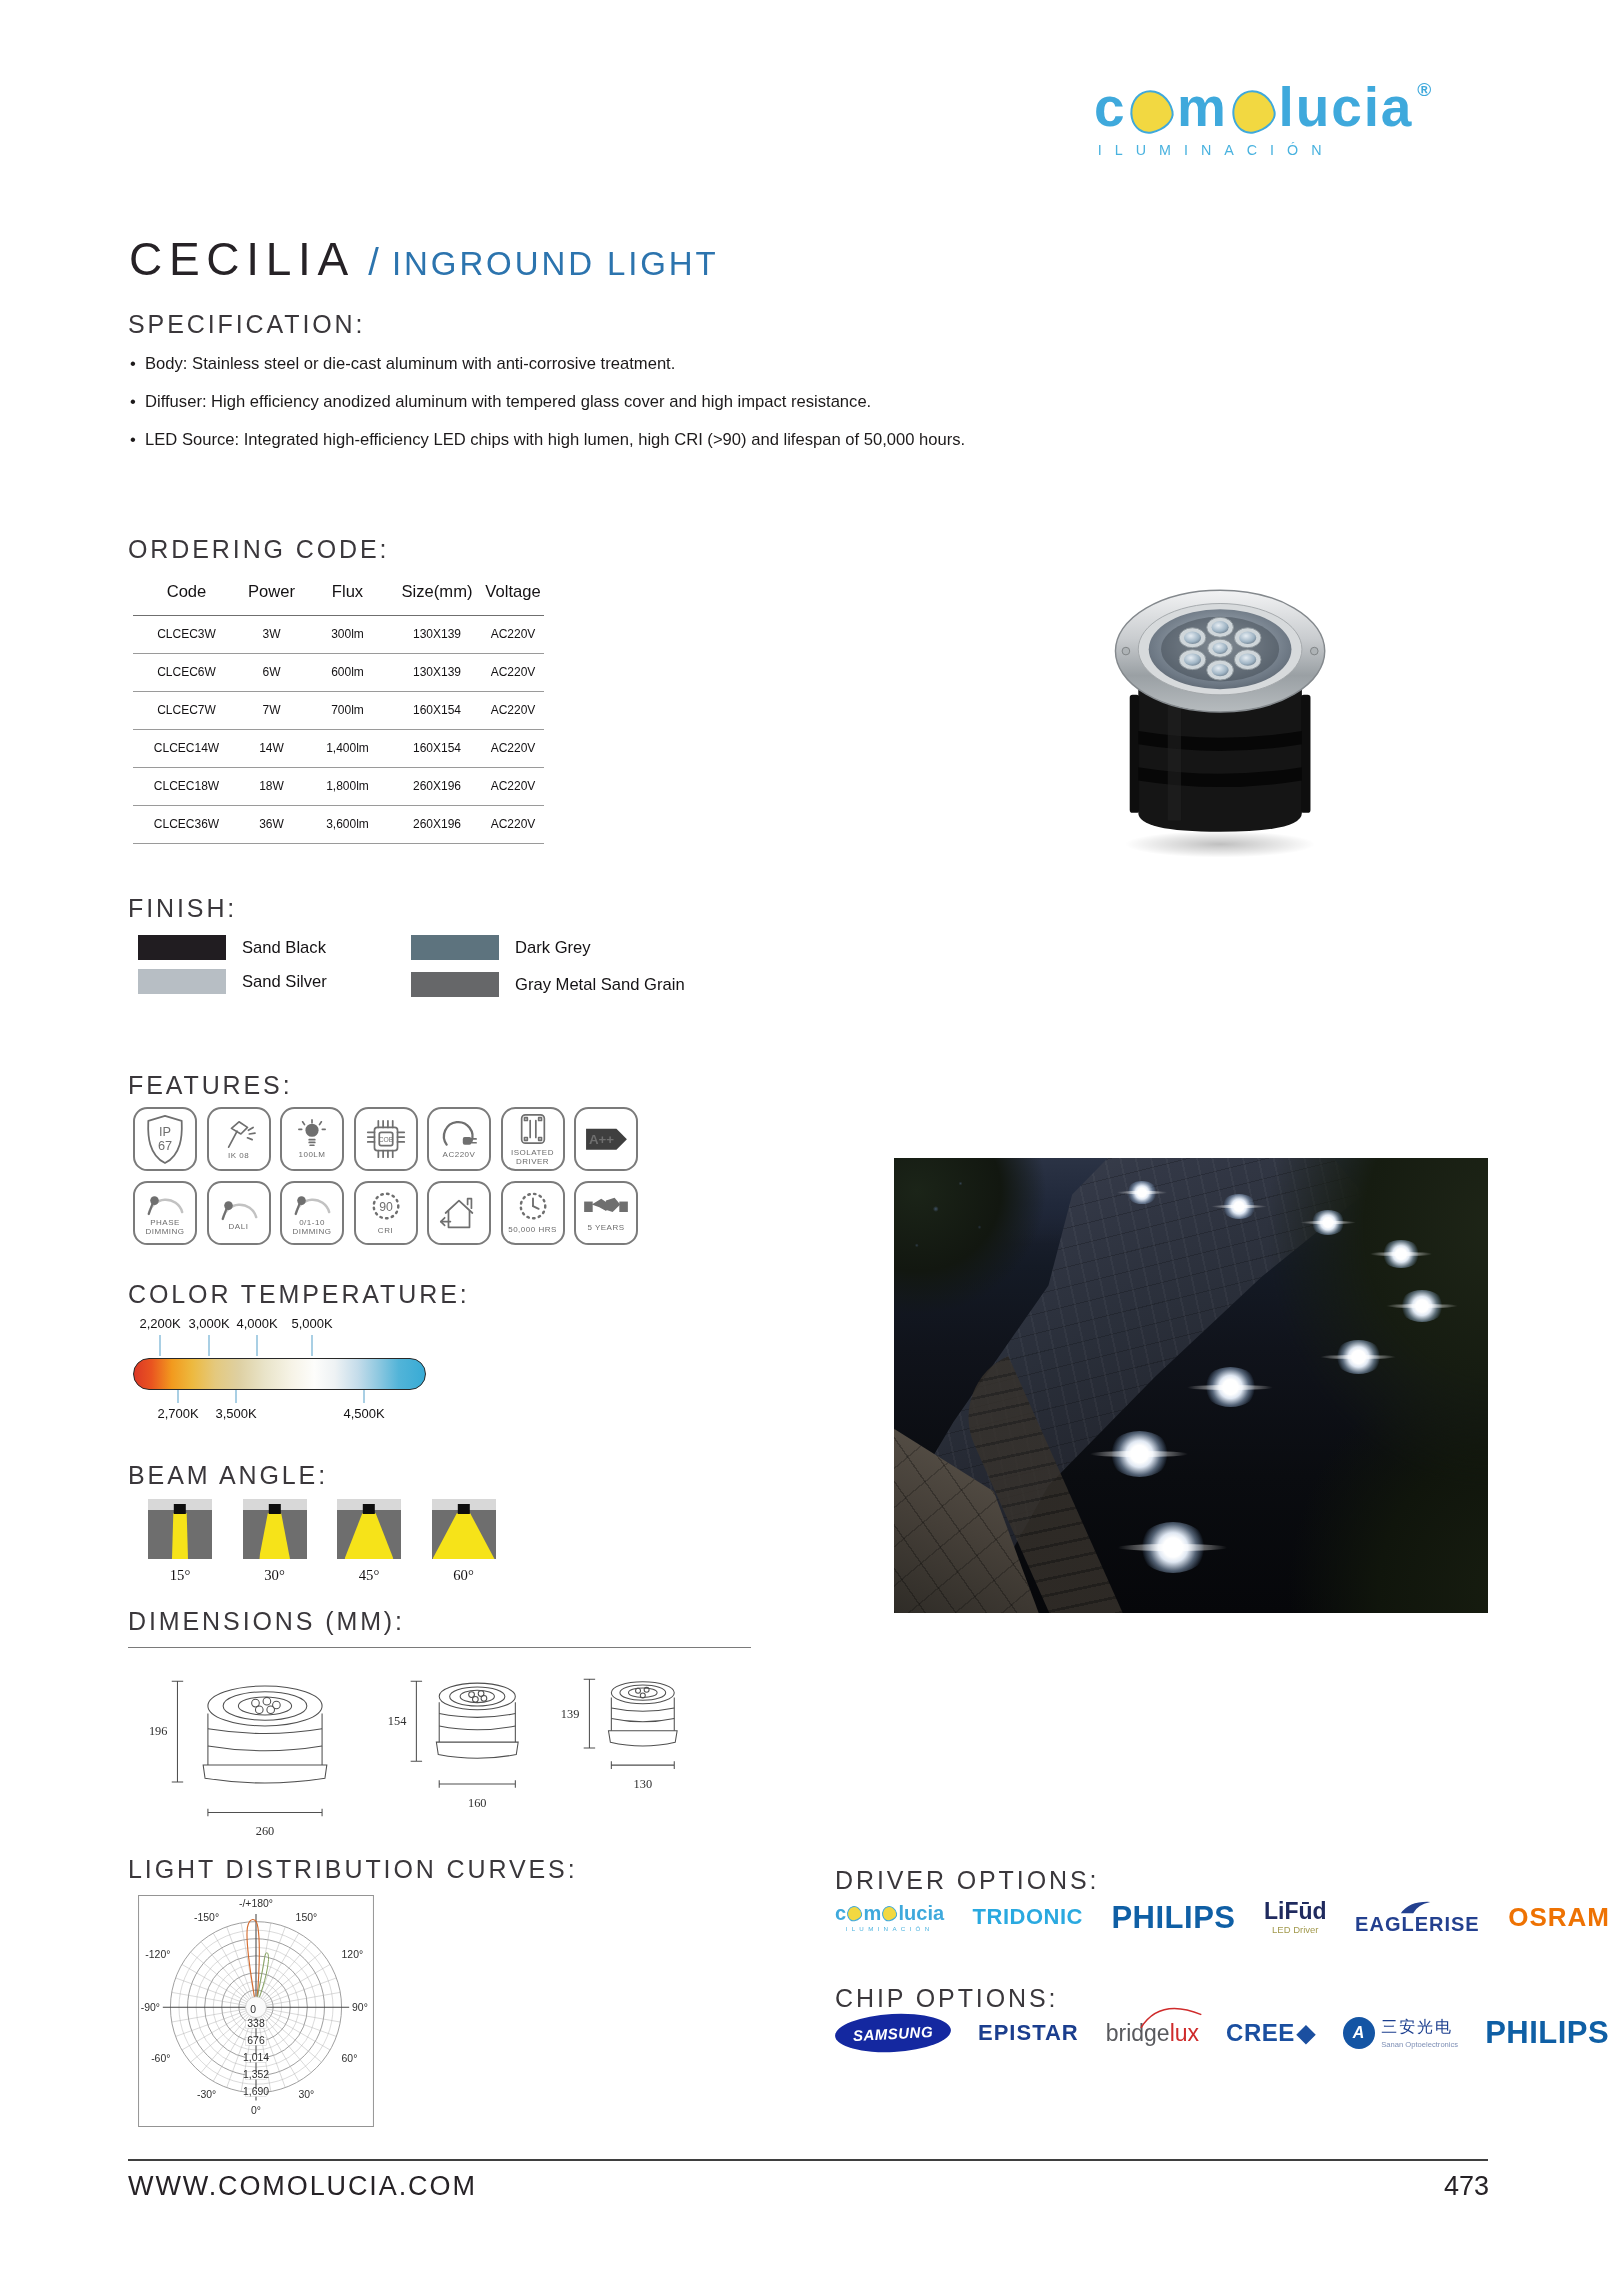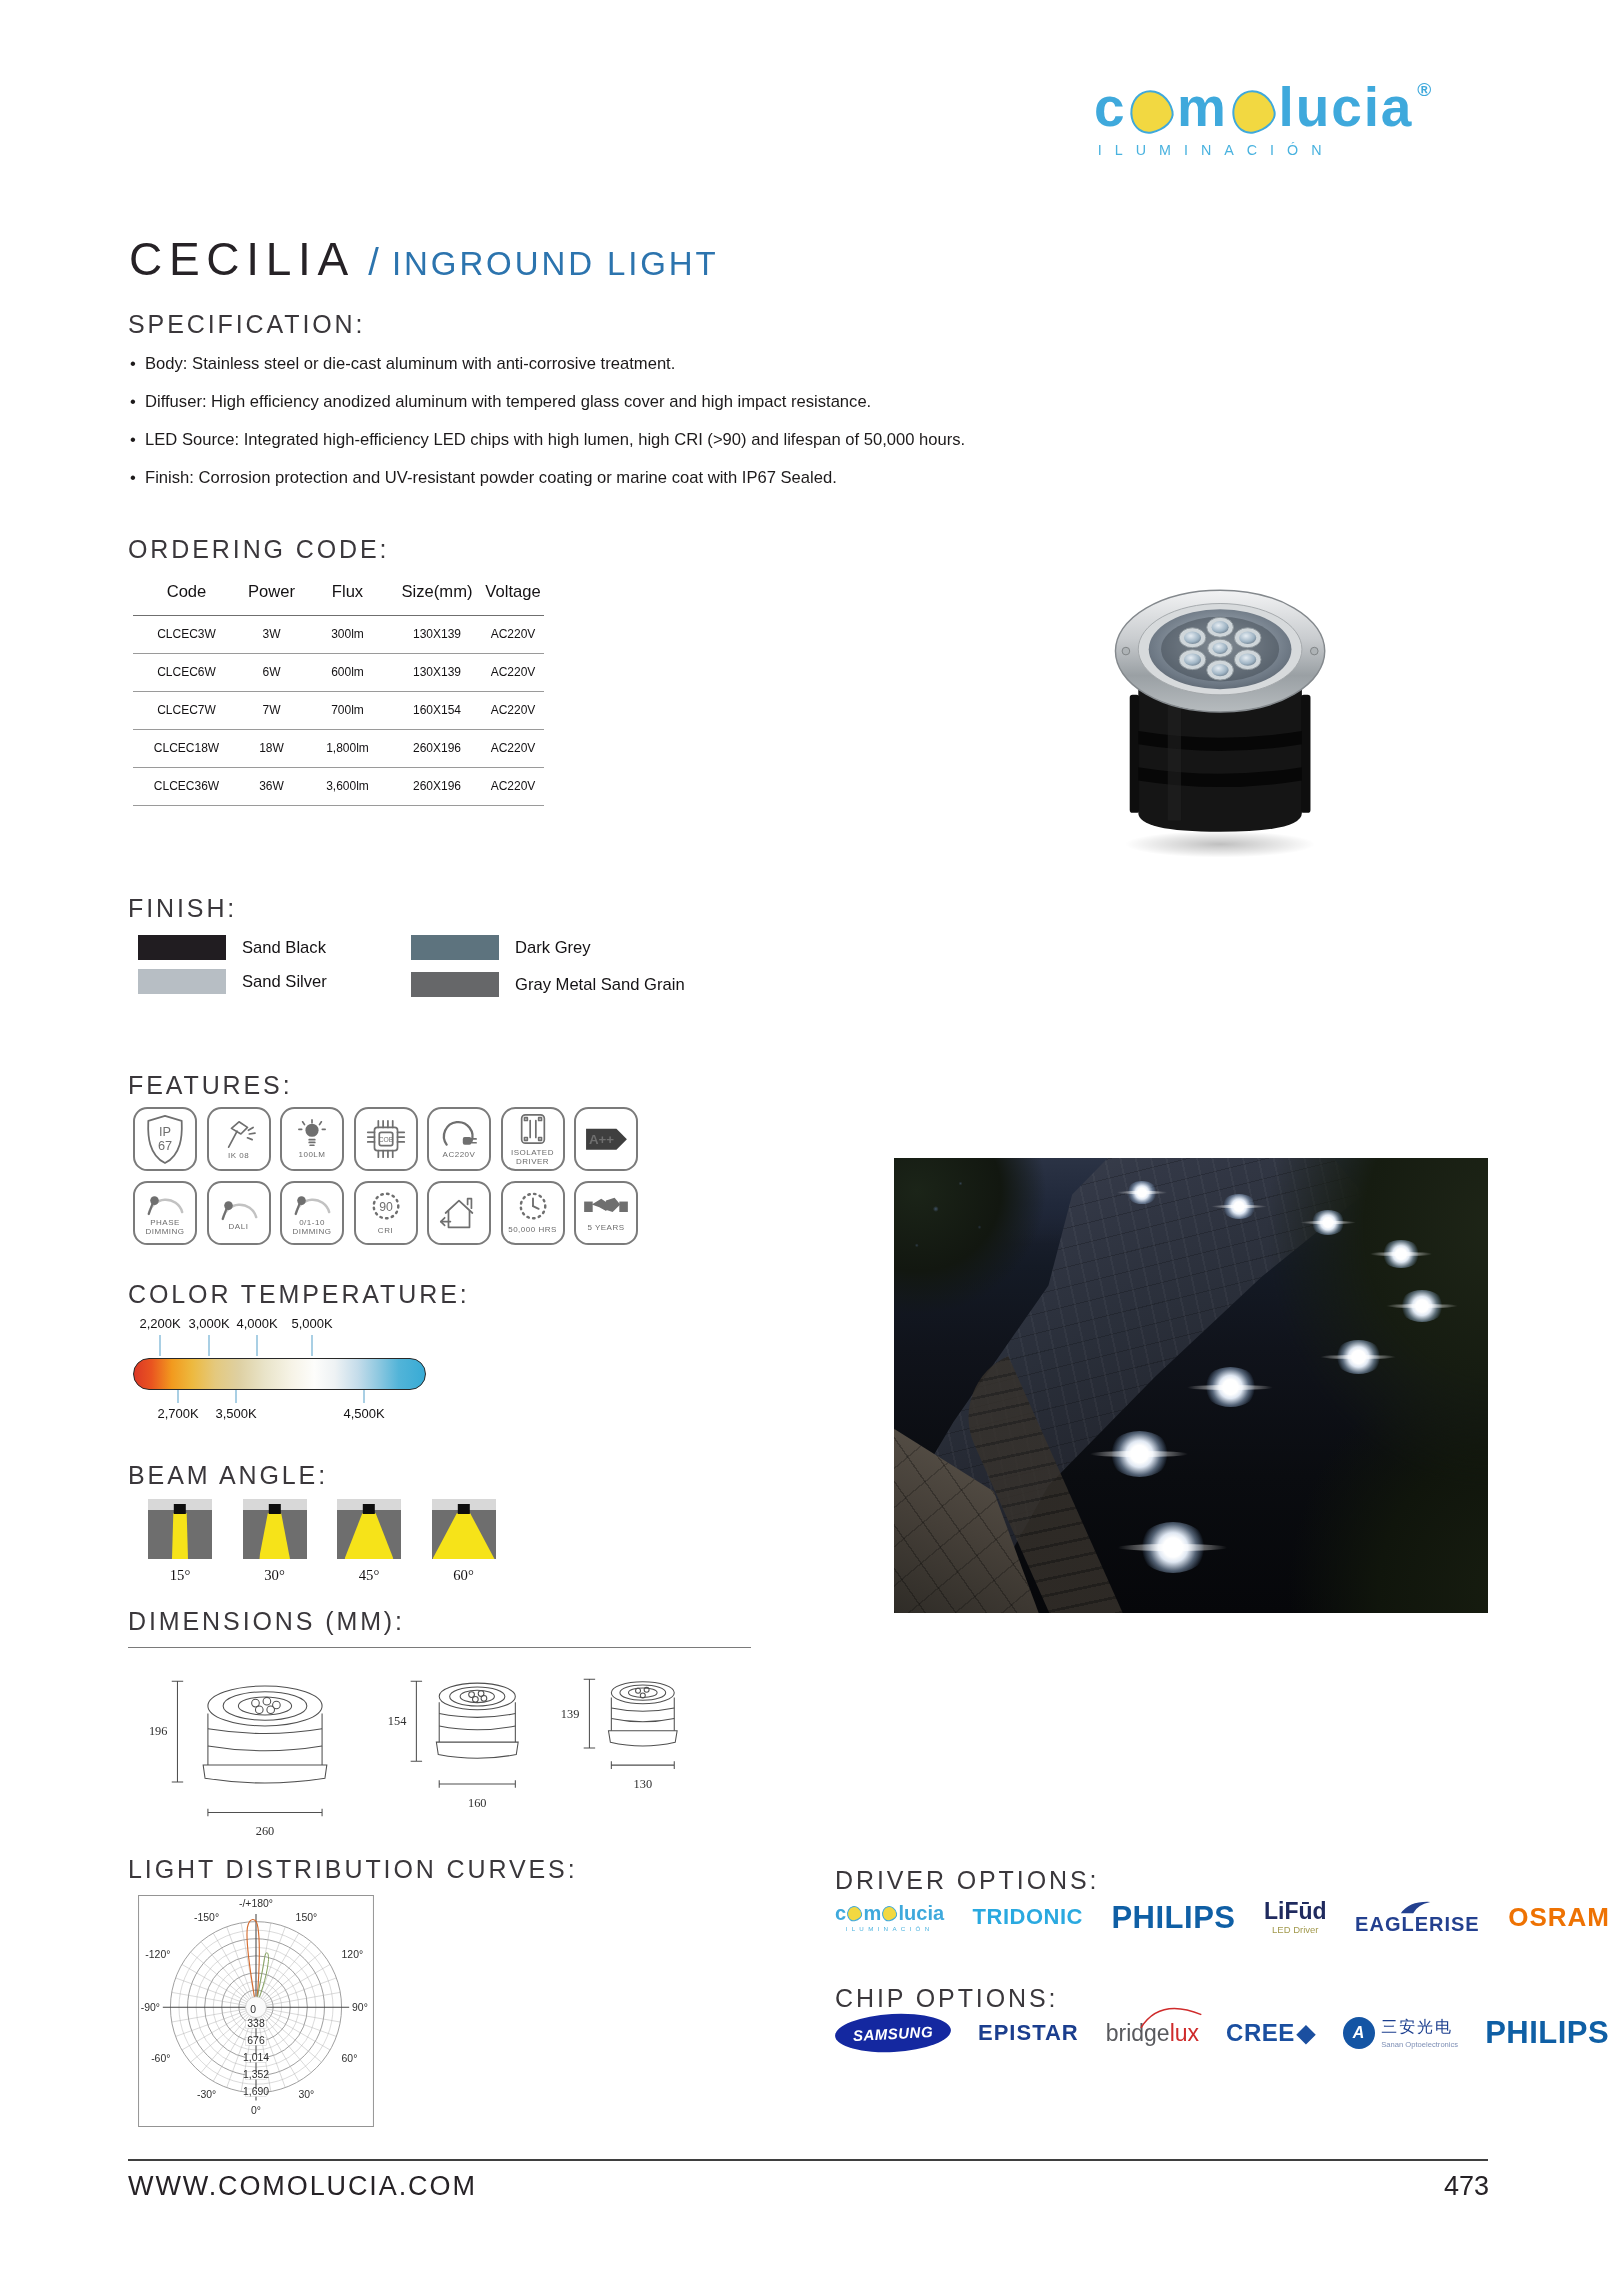--- a/index.html
+++ b/index.html
@@ -169,21 +169,20 @@
     <span class="title-product">CECILIA</span>
     <span class="title-sep">/</span>
     <span class="title-cat">INGROUND LIGHT</span>
   </div>
 
   <div class="sec" style="left:128px;top:310px;">SPECIFICATION:</div>
   <div class="spec-list">
     <div>Body: Stainless steel or die-cast aluminum with anti-corrosive treatment.</div>
     <div>Diffuser: High efficiency anodized aluminum with tempered glass cover and high impact resistance.</div>
     <div>LED Source: Integrated high-efficiency LED chips with high lumen, high CRI (&gt;90) and lifespan of 50,000 hours.</div>
-    <div>Finish: Corrosion protection and UV-resistant powder coating or marine coat with IP67 Sealed.</div>
   </div>
 
   <div class="sec" style="left:128px;top:535px;">ORDERING CODE:</div>
   <table class="order-table">
     <colgroup>
         <col style="width:107px">
         <col style="width:63px">
         <col style="width:89px">
         <col style="width:90px">
         <col style="width:62px">
@@ -209,20 +208,27 @@
           <td>CLCEC6W</td>
           <td>6W</td>
           <td>600lm</td>
           <td>130X139</td>
           <td>AC220V</td>
         </tr>
       <tr>
           <td>CLCEC7W</td>
           <td>7W</td>
           <td>700lm</td>
+          <td>160X154</td>
+          <td>AC220V</td>
+        </tr>
+      <tr>
+          <td>CLCEC14W</td>
+          <td>14W</td>
+          <td>1,400lm</td>
           <td>160X154</td>
           <td>AC220V</td>
         </tr>
       <tr>
           <td>CLCEC18W</td>
           <td>18W</td>
           <td>1,800lm</td>
           <td>260X196</td>
           <td>AC220V</td>
         </tr>

